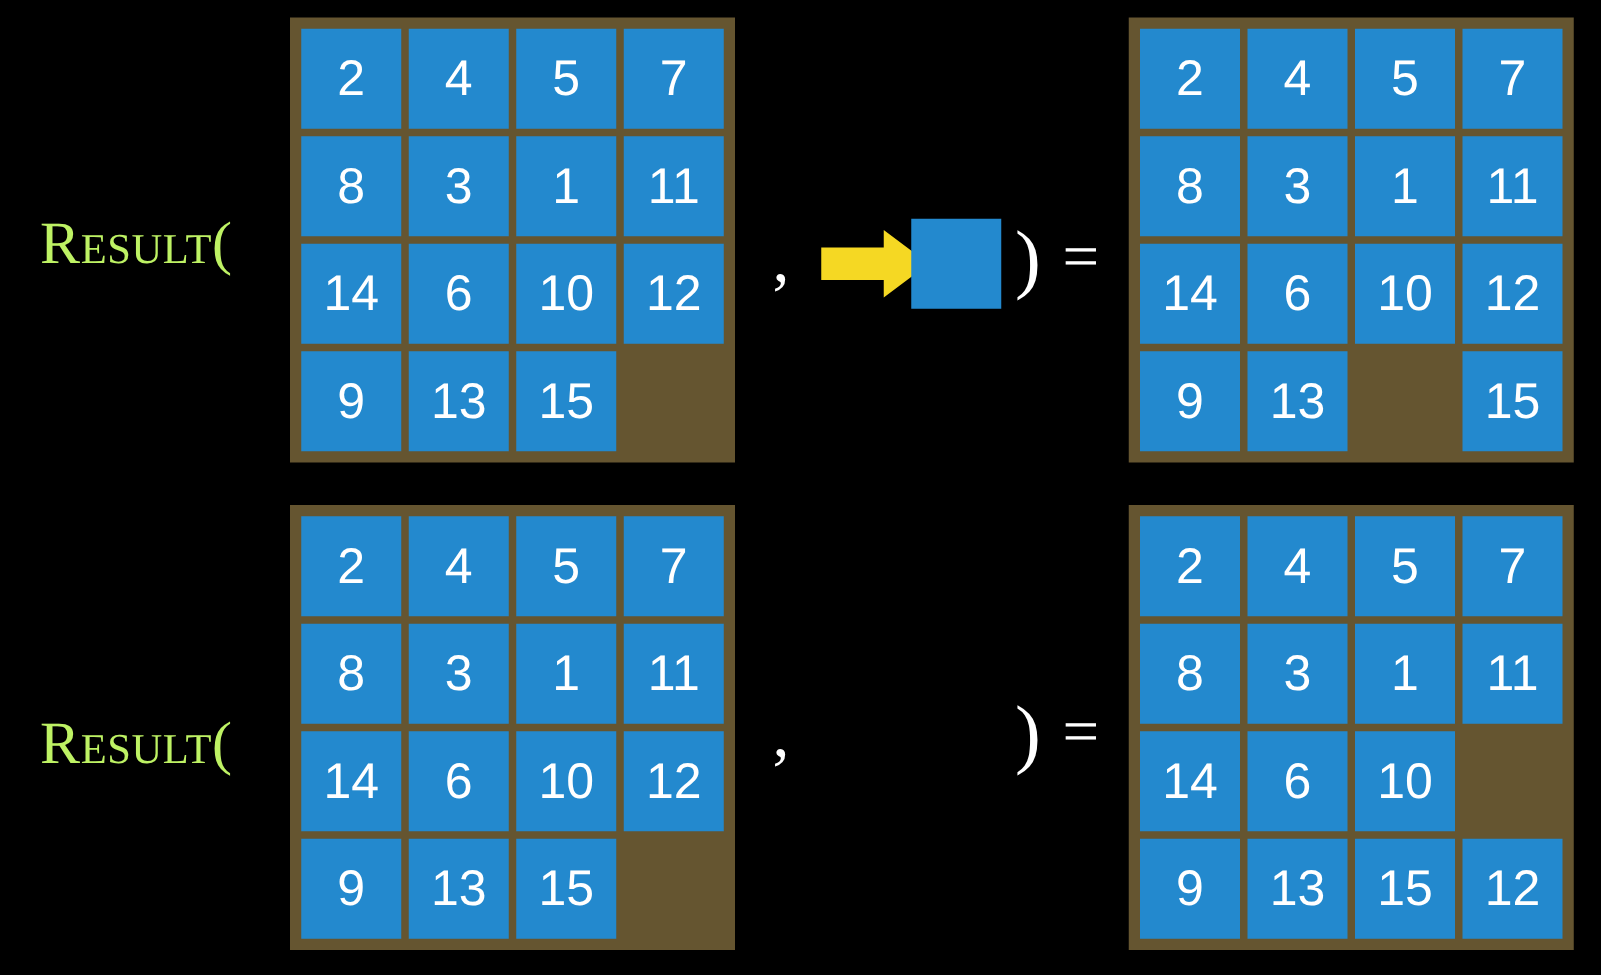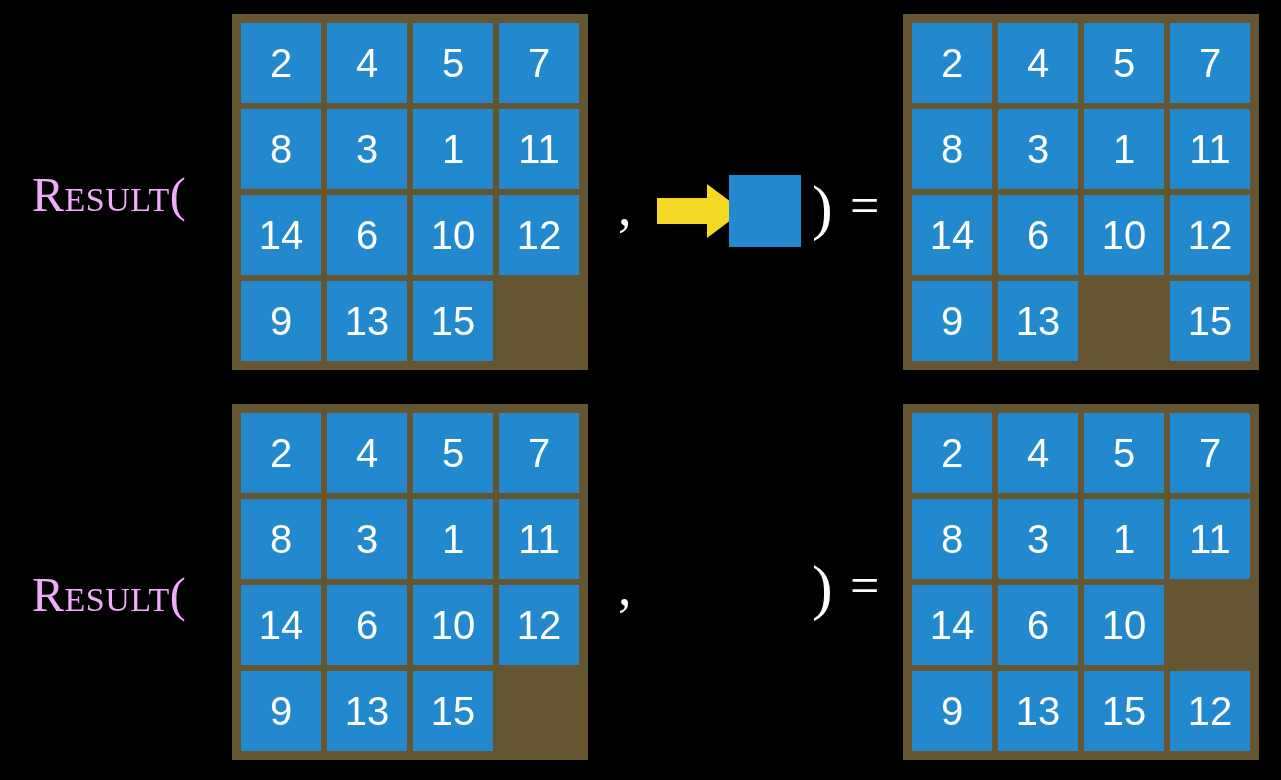--- a/index.html
+++ b/index.html
@@ -32,21 +32,21 @@
   .eq-row.row-0 { top: 0px; }
   .eq-row.row-1 { top: 390px; }
 
   
   .result-label {
     position: absolute;
     left: 32px;
     top: 160px;
     width: 200px;
     height: 70px;
-    color: #f0abfc;
+    color: #bef264;
     font-family: "Liberation Serif", serif;
     font-size: 48px;
     font-variant: small-caps;
     letter-spacing: 0.5px;
     line-height: 70px;
     white-space: nowrap;
     text-align: left;
   }
 
   

